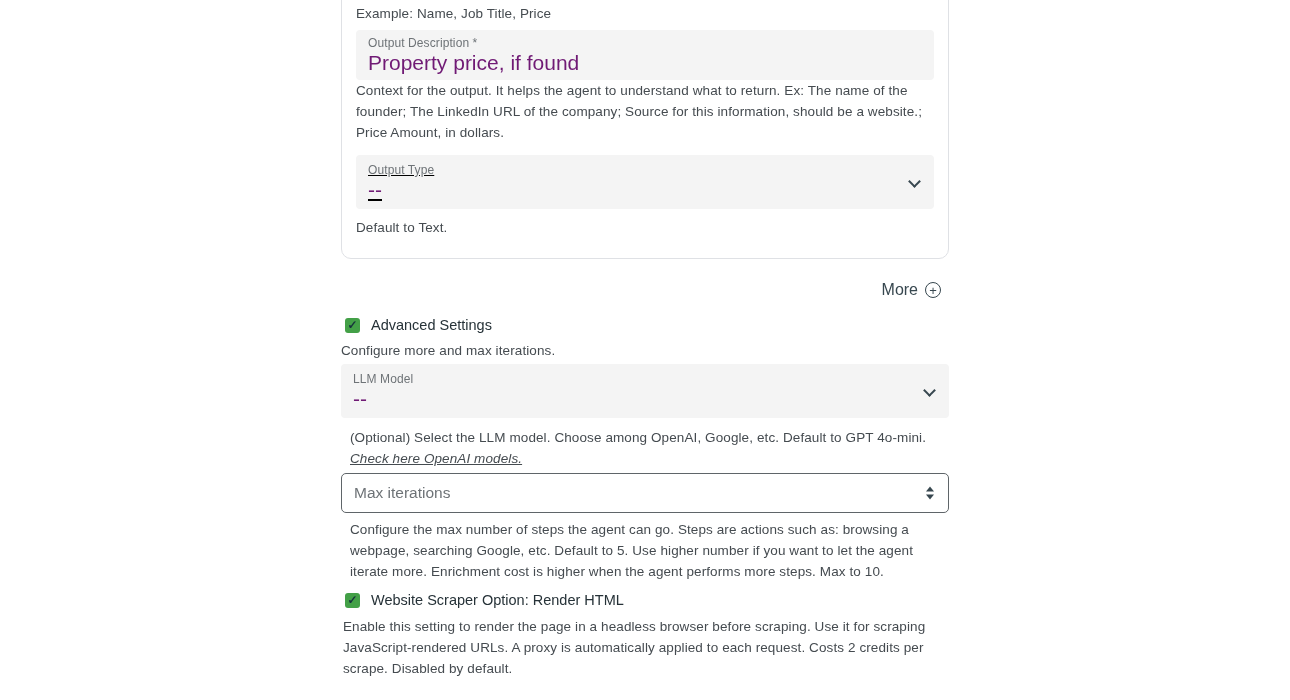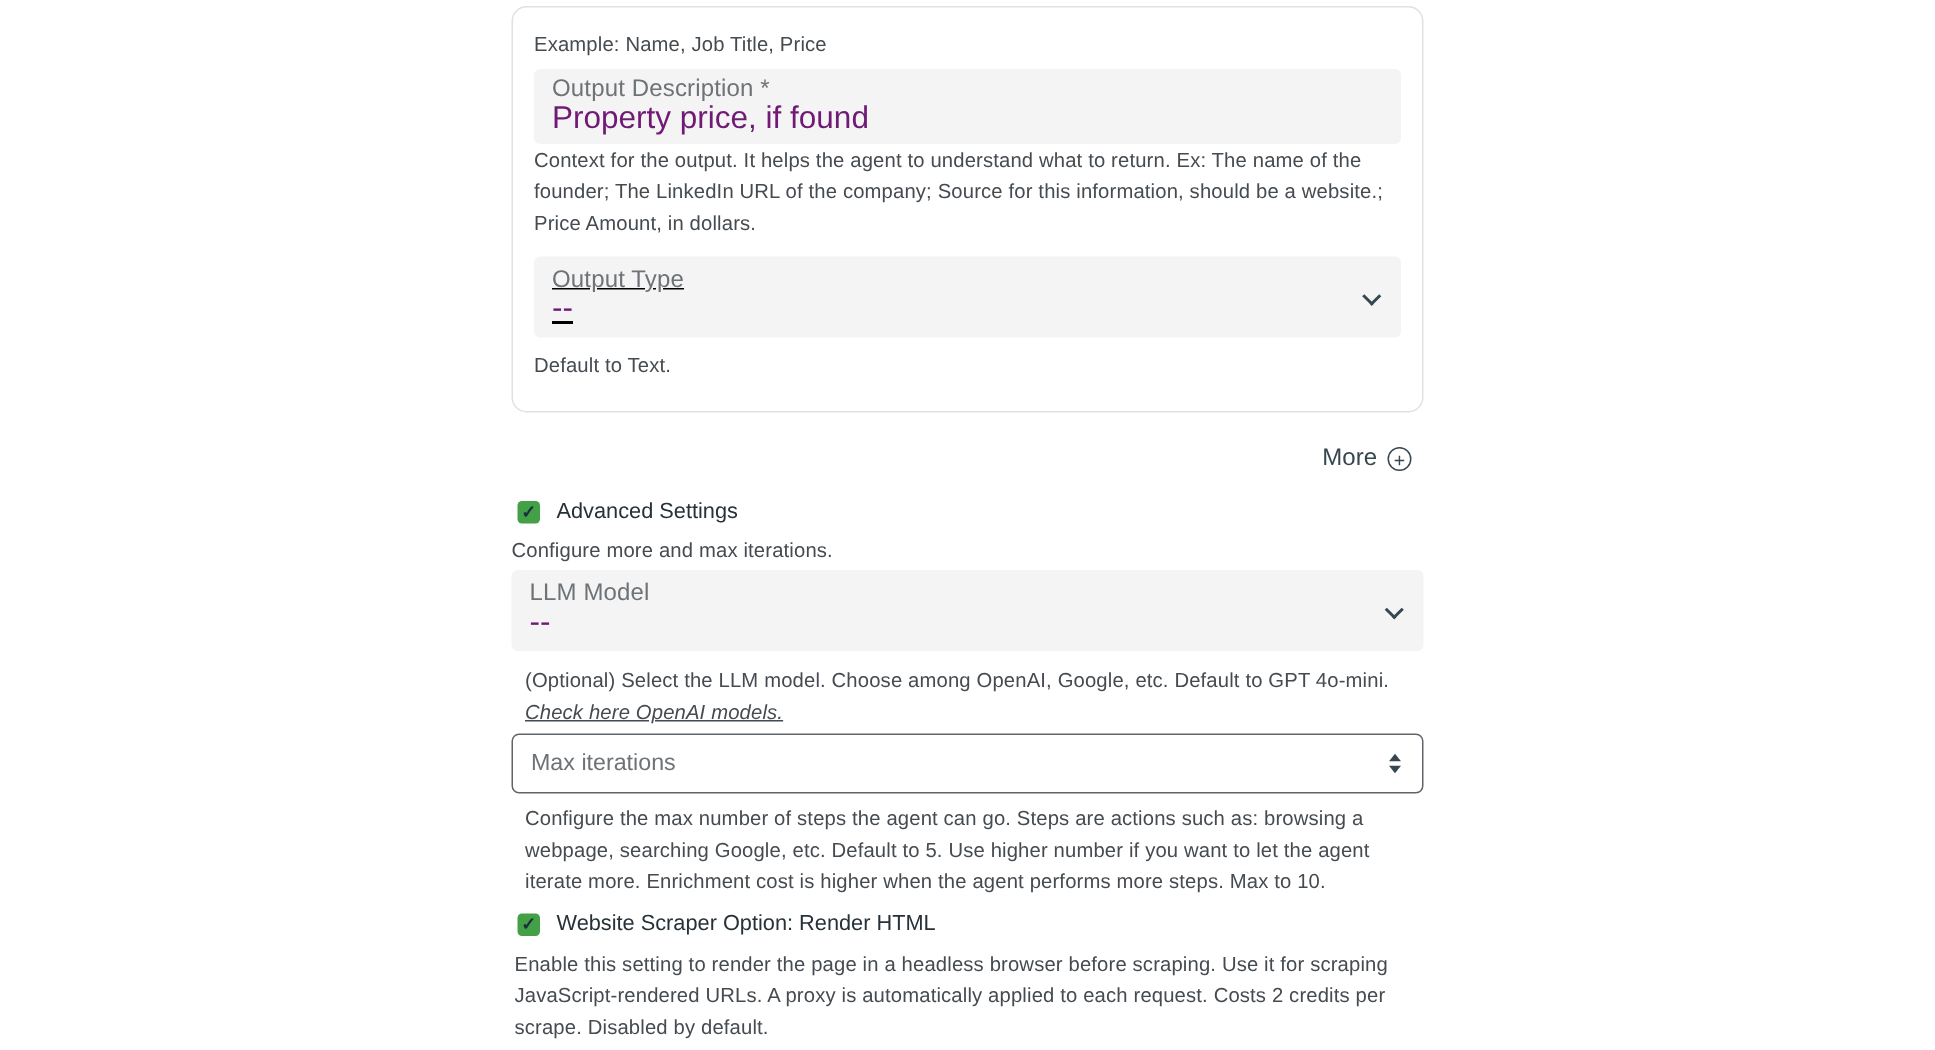--- a/index.html
+++ b/index.html
@@ -1,28 +1,28 @@
 <!DOCTYPE html>
 <html><head>
 <meta charset="utf-8">
 <style>
   * { margin:0; padding:0; box-sizing:border-box; }
   html,body { width:1290px; height:700px; background:#ffffff; overflow:hidden;
               font-family:"Liberation Sans", sans-serif; }
-  .col { position:absolute; left:341px; top:16px; width:608px; }
+  .col { position:absolute; left:341px; top:0; width:608px; }
 
   
   .card { margin-top:-12px; border:1px solid #dfe1e5; border-radius:10px;
           padding:14px 14px 20px 14px; background:#fff; }
   .hint { font-size:13.5px; color:#454b50; line-height:21px; letter-spacing:.1px; }
 
   .filled-field { background:#f4f4f4; border-radius:4px; padding:6px 12px;
                   position:relative; cursor:text; }
   .filled-field.select { cursor:pointer; }
-  .f-label { display:block; font-size:16px; color:#6e7377; line-height:15px; letter-spacing:.1px; }
+  .f-label { display:block; font-size:12px; color:#6e7377; line-height:15px; letter-spacing:.1px; }
   .f-value { display:block; font-size:21px; color:#701a75; line-height:22px; margin-top:1px; }
 
   .chev { position:absolute; right:14px; top:50%; width:11px; height:11px; margin-top:-7px; }
   .chev::before { content:""; position:absolute; left:1px; top:2px; width:7px; height:7px;
                   border-right:2px solid #37474f; border-bottom:2px solid #37474f;
                   transform:rotate(45deg); }
 
   .helper { font-size:13.5px; color:#454b50; line-height:21px; letter-spacing:.1px; }
   .card .field-1 { margin-top:6px; }
   .card .helper-1 { }

